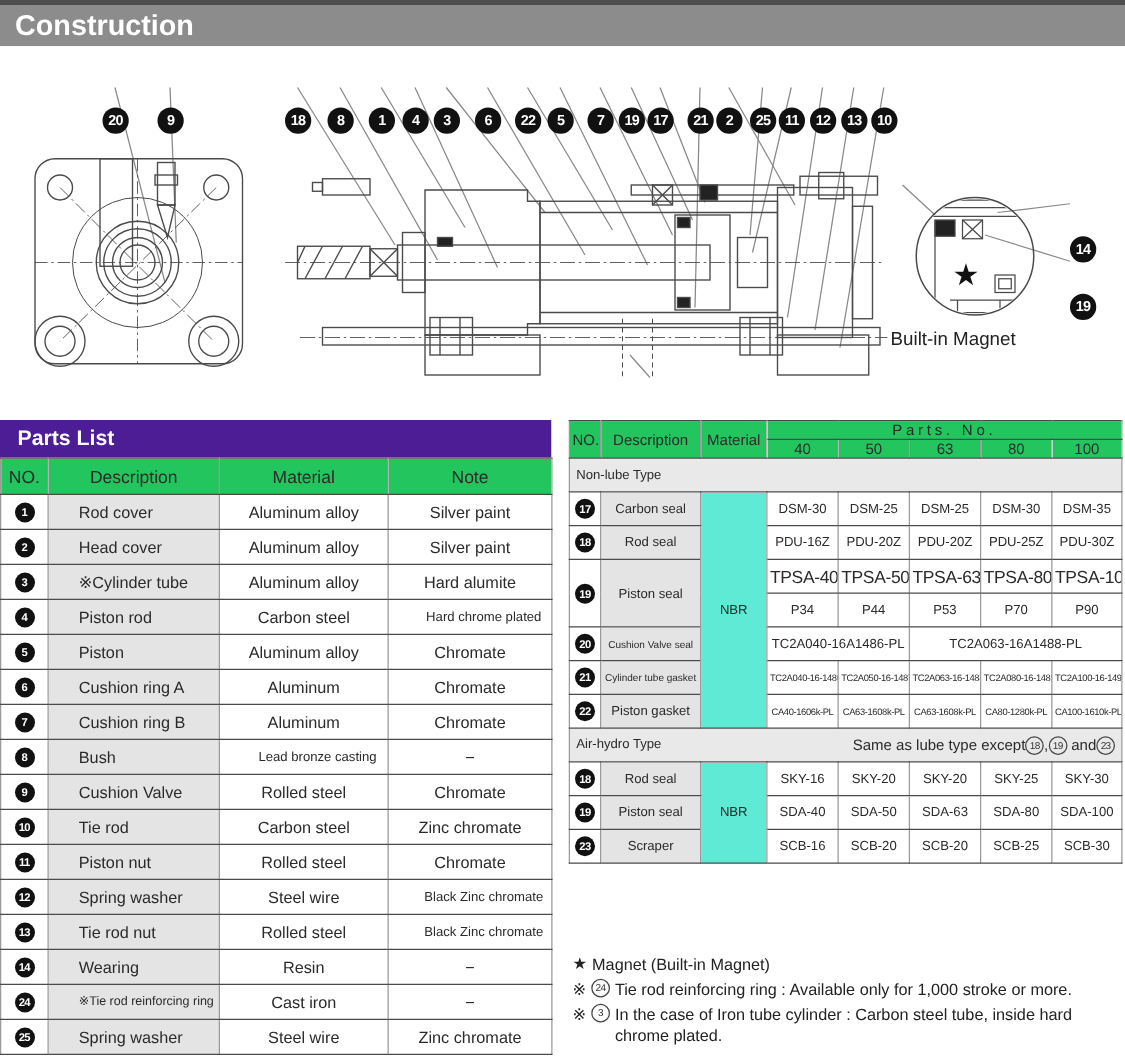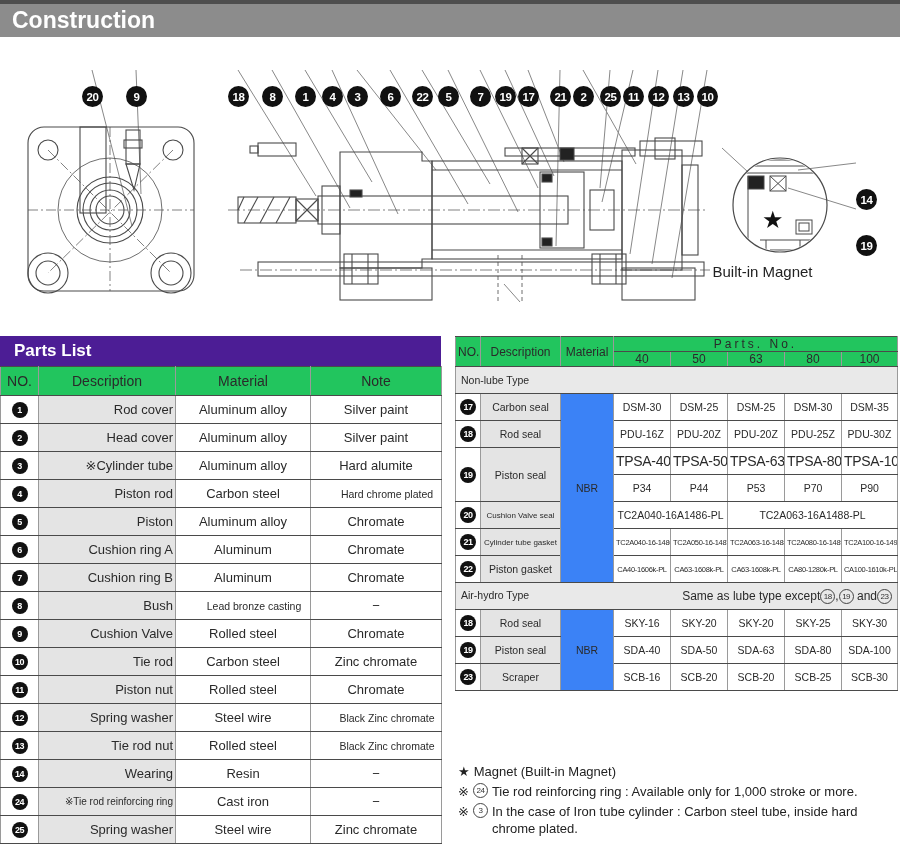--- a/index.html
+++ b/index.html
@@ -19,42 +19,42 @@
   .tbl-wrap{position:absolute;top:336px;}
   .tbl-wrap.left{left:0;width:441px;}
   .tbl-wrap.right{left:455px;width:442px;}
   .bar{height:30px;background:#4c1d95;color:#fff;font-size:17px;font-weight:bold;
     line-height:30px;padding-left:14px;box-sizing:border-box;}
   table{border-collapse:collapse;table-layout:fixed;width:100%;}
   td,th{border:1px solid #9a9a9a;border-top:1px solid #4a4a4a;border-bottom:1px solid #4a4a4a;
     padding:0 2px;text-align:center;font-size:13px;color:#2a2a2a;overflow:hidden;white-space:nowrap;}
   th{background:#22c55e;font-weight:normal;font-size:14px;}
   .parts td{height:27px;}
-  .parts .desc{background:#e4e4e4;text-align:right;padding-left:24px;}
+  .parts .desc{background:#e4e4e4;text-align:left;padding-left:24px;}
   .parts th{height:28px;}
   .sm{font-size:10.5px;padding-left:24px;}
   .smd{font-size:10px;padding-left:4px;}
   
   .cn{display:inline-flex;width:16px;height:16px;border-radius:50%;background:#111;color:#fff;
     font-size:9px;font-weight:bold;align-items:center;justify-content:center;vertical-align:middle;
     letter-spacing:-0.5px;}
   
   .co{display:inline-flex;width:13px;height:13px;border:1px solid #444;border-radius:50%;
     font-size:8px;color:#333;align-items:center;justify-content:center;vertical-align:1px;
     letter-spacing:-0.5px;}
   .seals td{height:26px;font-size:10.5px;}
   .seals th{font-size:12px;}
   .seals .desc{background:#e4e4e4;font-size:10.5px;padding:0 1px;}
   .seals .d8{font-size:8px;}
   .seals .v8{font-size:7.5px;letter-spacing:-0.3px;}
   .seals .v9{font-size:14px;letter-spacing:-0.3px;}
   .band{background:#e9e9e9;text-align:left;padding-left:5px;font-size:13px;height:25px;}
   .band .rt{float:right;font-size:12px;padding-right:3px;}
   .partsno{letter-spacing:3px;}
-  .mat{font-size:13px;background:#3b82f6;margin-top:42px;}
+  .mat{font-size:13px;background:#5eead4;margin-top:42px;}
   .foot{position:absolute;left:458px;top:763px;width:438px;font-size:13px;color:#222;line-height:17px;}
   .foot .row{margin-bottom:3px;display:flex;align-items:flex-start;}
   .foot .mk{flex:0 0 auto;margin-right:4px;}
   .foot .tx{flex:1 1 auto;}
   .star{font-family:"DejaVu Sans",sans-serif;}
 </style>
 </head>
 <body>
 
 <div class="topbar">

